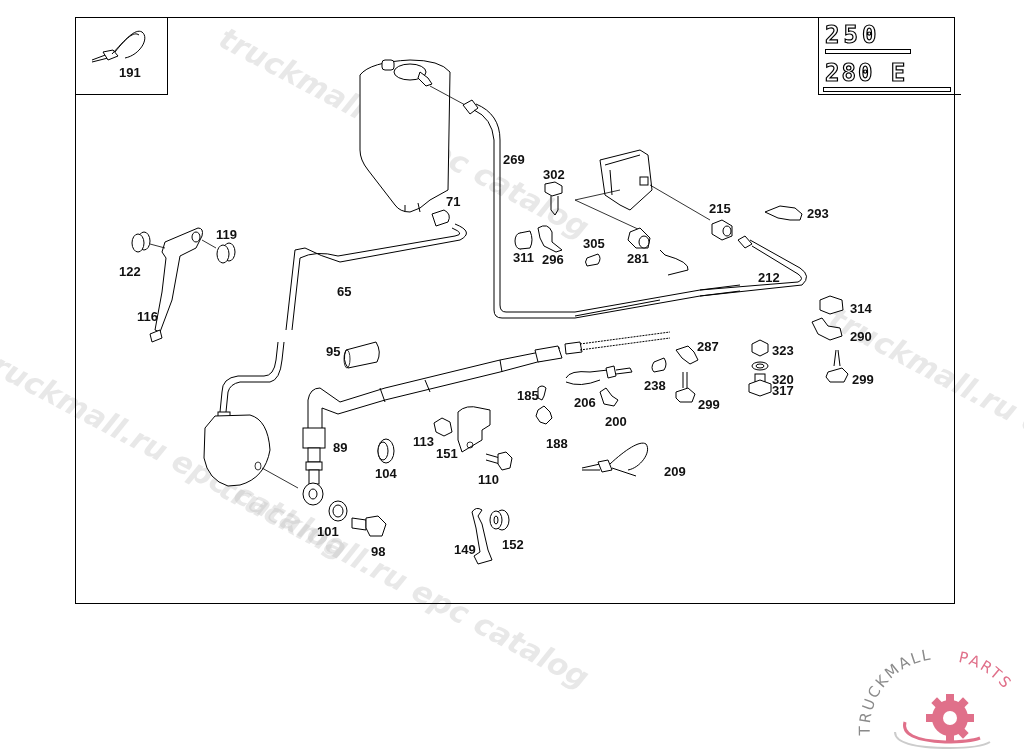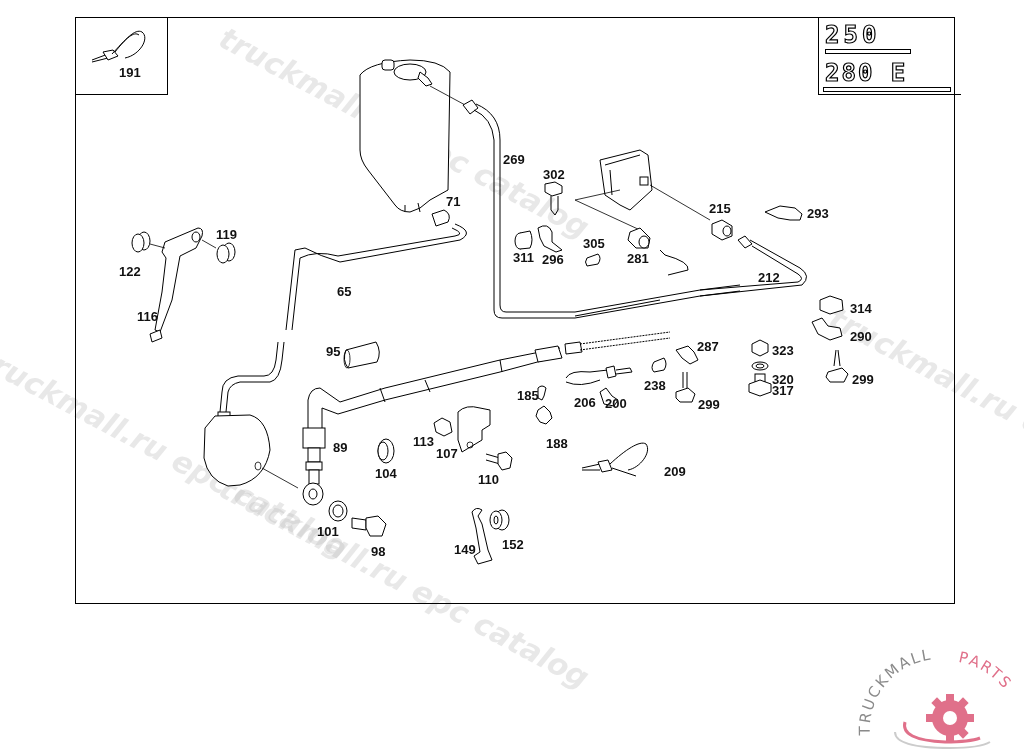--- a/index.html
+++ b/index.html
@@ -291,27 +291,27 @@
   <div class="lbl" style="left:772px;top:386px;">317</div>
   <div class="lbl" style="left:697px;top:342px;">287</div>
   <div class="lbl" style="left:644px;top:381px;">238</div>
   <div class="lbl" style="left:698px;top:400px;">299</div>
   <div class="lbl" style="left:119px;top:259px;margin-top:8px;">122</div>
   <div class="lbl" style="left:216px;top:230px;">119</div>
   <div class="lbl" style="left:137px;top:312px;">116</div>
   <div class="lbl" style="left:326px;top:347px;">95</div>
   <div class="lbl" style="left:517px;top:391px;">185</div>
   <div class="lbl" style="left:574px;top:398px;">206</div>
-  <div class="lbl" style="left:605px;top:399px;">200</div>
+  <div class="lbl" style="left:605px;top:417px;">200</div>
   <div class="lbl" style="left:546px;top:439px;">188</div>
   <div class="lbl" style="left:654px;top:467px;margin-left:10px;">209</div>
   <div class="lbl" style="left:333px;top:443px;">89</div>
   <div class="lbl" style="left:375px;top:469px;">104</div>
   <div class="lbl" style="left:413px;top:437px;">113</div>
-  <div class="lbl" style="left:436px;top:449px;">107</div>
+  <div class="lbl" style="left:436px;top:449px;">151</div>
   <div class="lbl" style="left:478px;top:475px;">110</div>
   <div class="lbl" style="left:317px;top:527px;">101</div>
   <div class="lbl" style="left:371px;top:547px;">98</div>
   <div class="lbl" style="left:454px;top:545px;">149</div>
   <div class="lbl" style="left:502px;top:508px;margin-top:32px;">152</div>
 
   <div class="logo">
     <svg width="174" height="110">
       <defs>
         <path id="arcL" d="M20,95 A70,70 0 0 1 110,22"></path>

